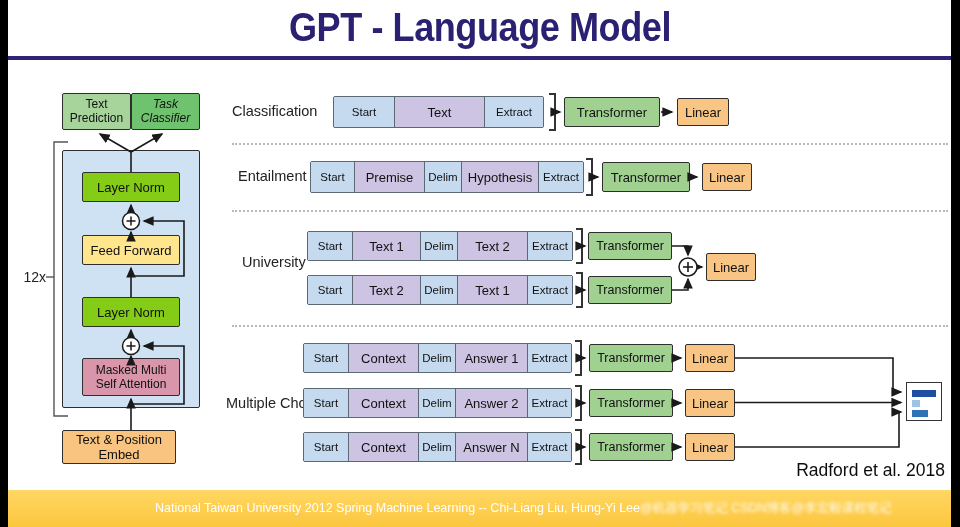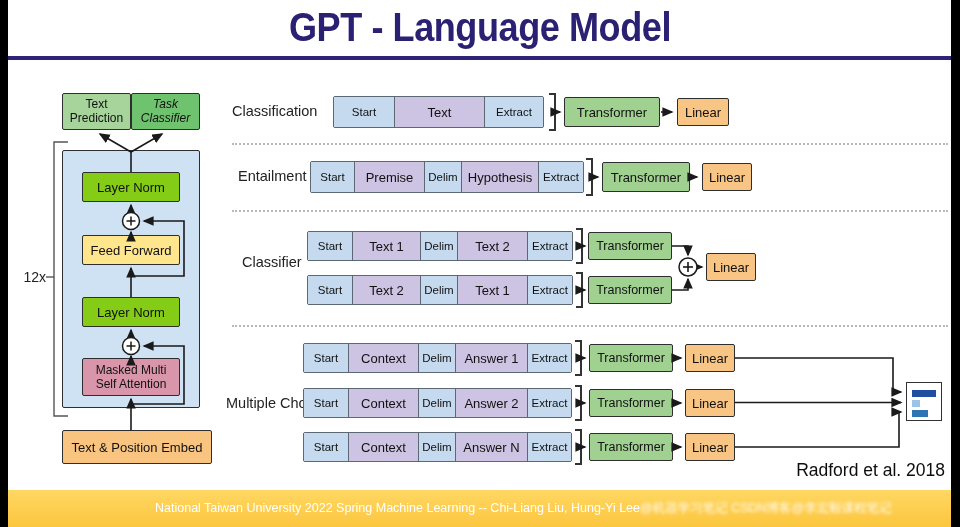--- a/index.html
+++ b/index.html
@@ -61,21 +61,21 @@
 <div class="abs dots" style="top:325px"></div>
 
 <div class="abs repeat" style="left:14px;top:269px;width:32px;text-align:right">12x</div>
 <div class="abs dbox g1" style="left:62px;top:93px;width:69px;height:37px">Text Prediction</div>
 <div class="abs dbox g2" style="left:131px;top:93px;width:69px;height:37px">Task Classifier</div>
 <div class="abs dbox bigblue" style="left:62px;top:150px;width:138px;height:258px;z-index:1"></div>
 <div class="abs dbox purp" style="left:82px;top:172px;width:98px;height:30px">Layer Norm</div>
 <div class="abs dbox yell" style="left:82px;top:235px;width:98px;height:30px">Feed Forward</div>
 <div class="abs dbox purp" style="left:82px;top:297px;width:98px;height:30px">Layer Norm</div>
 <div class="abs dbox pink" style="left:82px;top:358px;width:98px;height:38px">Masked Multi Self Attention</div>
-<div class="abs dbox oran" style="left:62px;top:430px;width:150px;height:34px">Text &amp; Position Embed</div>
+<div class="abs dbox oran" style="left:62px;top:430px;width:114px;height:34px">Text &amp; Position Embed</div>
 
 <div class="abs row-label" style="left:232px;top:103px">Classification</div>
 <div class="abs bar" style="left:333px;top:96px;height:32px">
   <div class="cell c-blue" style="width:60px">Start</div>
   <div class="cell c-purple" style="width:90px">Text</div>
   <div class="cell c-blue" style="width:59px">Extract</div>
 </div>
 <div class="abs bracket" style="left:549px;top:93px;width:7px;height:38px"></div>
 <div class="abs dbox t-box" style="left:564px;top:97px;width:96px;height:30px">Transformer</div>
 <div class="abs dbox l-box" style="left:677px;top:98px;width:52px;height:28px">Linear</div>
@@ -85,21 +85,21 @@
   <div class="cell c-blue" style="width:43px">Start</div>
   <div class="cell c-purple" style="width:70px">Premise</div>
   <div class="cell c-blue" style="width:37px">Delim</div>
   <div class="cell c-purple" style="width:77px">Hypothesis</div>
   <div class="cell c-blue" style="width:45px">Extract</div>
 </div>
 <div class="abs bracket" style="left:586px;top:158px;width:7px;height:38px"></div>
 <div class="abs dbox t-box" style="left:602px;top:162px;width:88px;height:30px">Transformer</div>
 <div class="abs dbox l-box" style="left:702px;top:163px;width:50px;height:28px">Linear</div>
 
-<div class="abs row-label" style="left:242px;top:254px">Classifier</div>
+<div class="abs row-label" style="left:242px;top:254px">University</div>
 <div class="abs bar" style="left:307px;top:231px;height:30px">
   <div class="cell c-blue" style="width:44px">Start</div>
   <div class="cell c-purple" style="width:68px">Text 1</div>
   <div class="cell c-blue" style="width:37px">Delim</div>
   <div class="cell c-purple" style="width:70px">Text 2</div>
   <div class="cell c-blue" style="width:45px">Extract</div>
 </div>
 <div class="abs bar" style="left:307px;top:275px;height:30px">
   <div class="cell c-blue" style="width:44px">Start</div>
   <div class="cell c-purple" style="width:68px">Text 2</div>
@@ -146,21 +146,21 @@
 <div class="abs dbox l-box" style="left:685px;top:433px;width:50px;height:28px">Linear</div>
 <div class="abs ans" style="left:906px;top:382px;width:36px;height:39px">
   <div class="b1"></div>
     <div class="b2"></div>
     <div class="b3"></div>
 </div>
 
 <div class="abs cite">Radford et al. 2018</div>
 <div class="abs footer">
   <div class="footer-line">
-    <span>National Taiwan University 2022 Spring Machine Learning -- Chi-Liang Liu, Hung-Yi Lee</span><span class="wm">@机器学习笔记 CSDN博客@李宏毅课程笔记</span>
+    <span>National Taiwan University 2012 Spring Machine Learning -- Chi-Liang Liu, Hung-Yi Lee</span><span class="wm">@机器学习笔记 CSDN博客@李宏毅课程笔记</span>
   </div>
 </div>
 
 <svg class="overlay" width="960" height="527" viewBox="0 0 960 527">
   <defs>
     <marker id="ah" markerWidth="8" markerHeight="8" refX="6" refY="3" orient="auto">
       <path d="M0,0 L7,3 L0,6 Z" fill="#1a1a1a"></path>
     </marker>
   </defs>
   <g stroke="#1a1a1a" stroke-width="1.6" fill="none">

